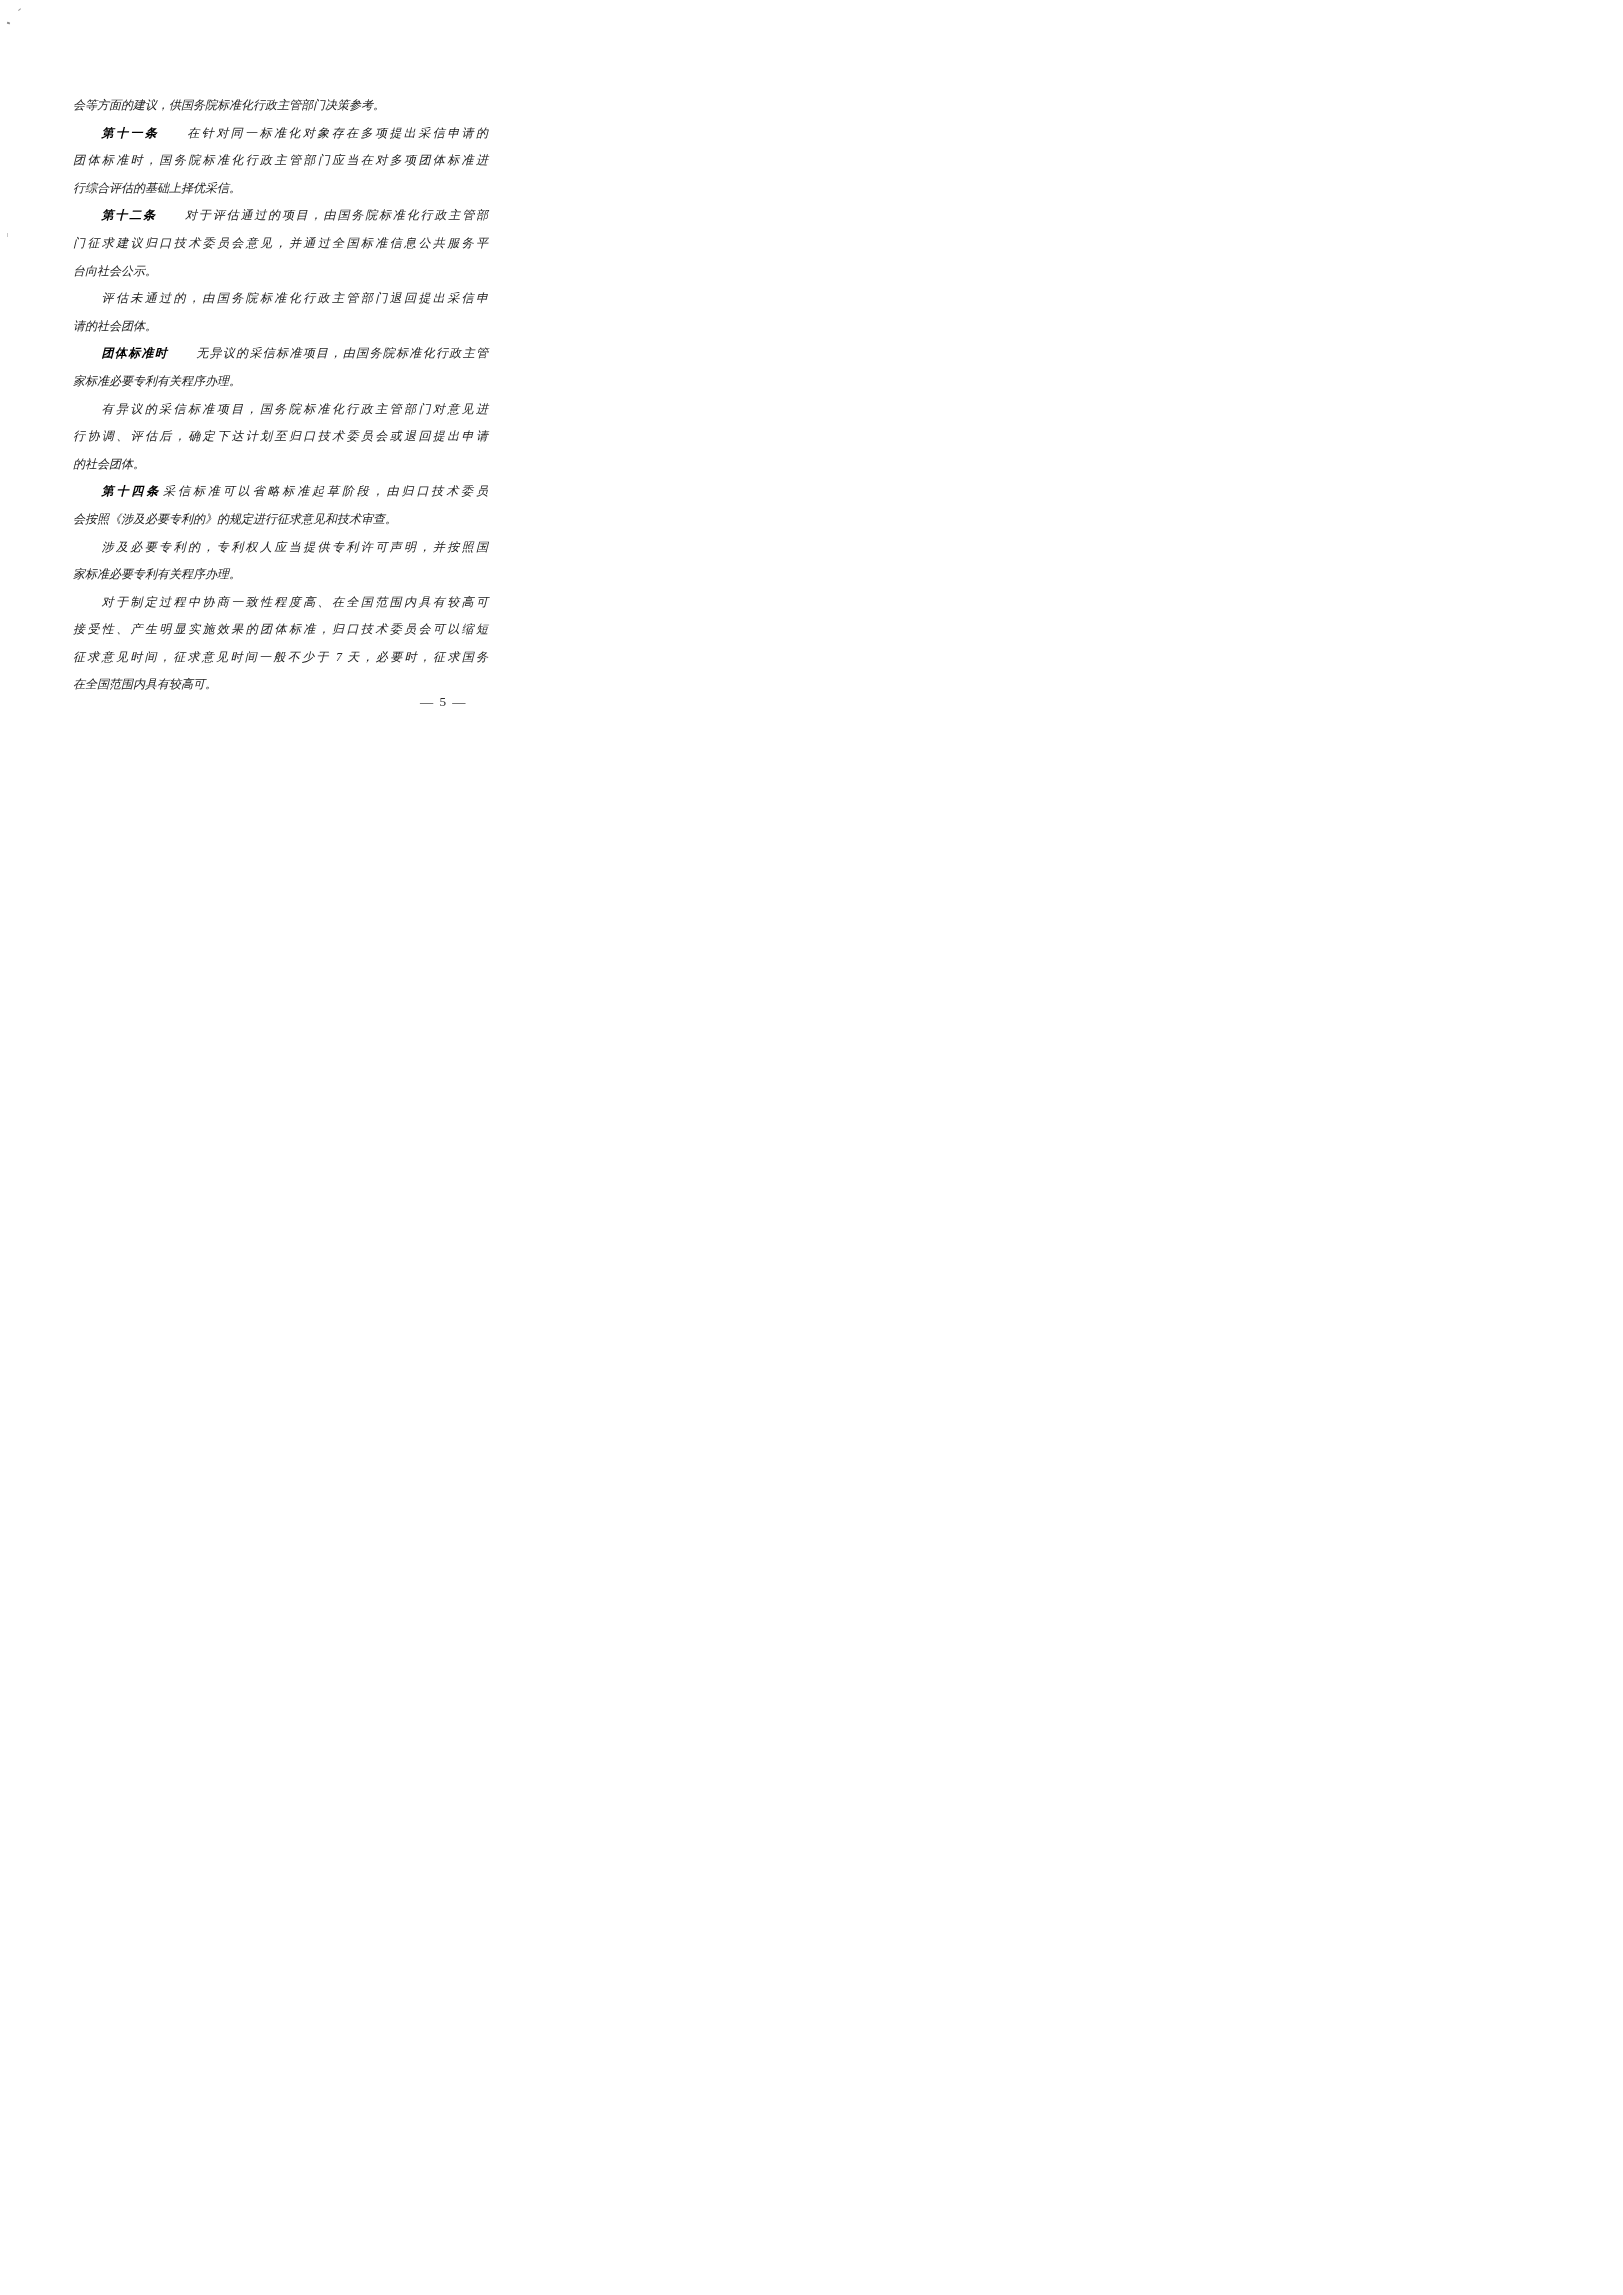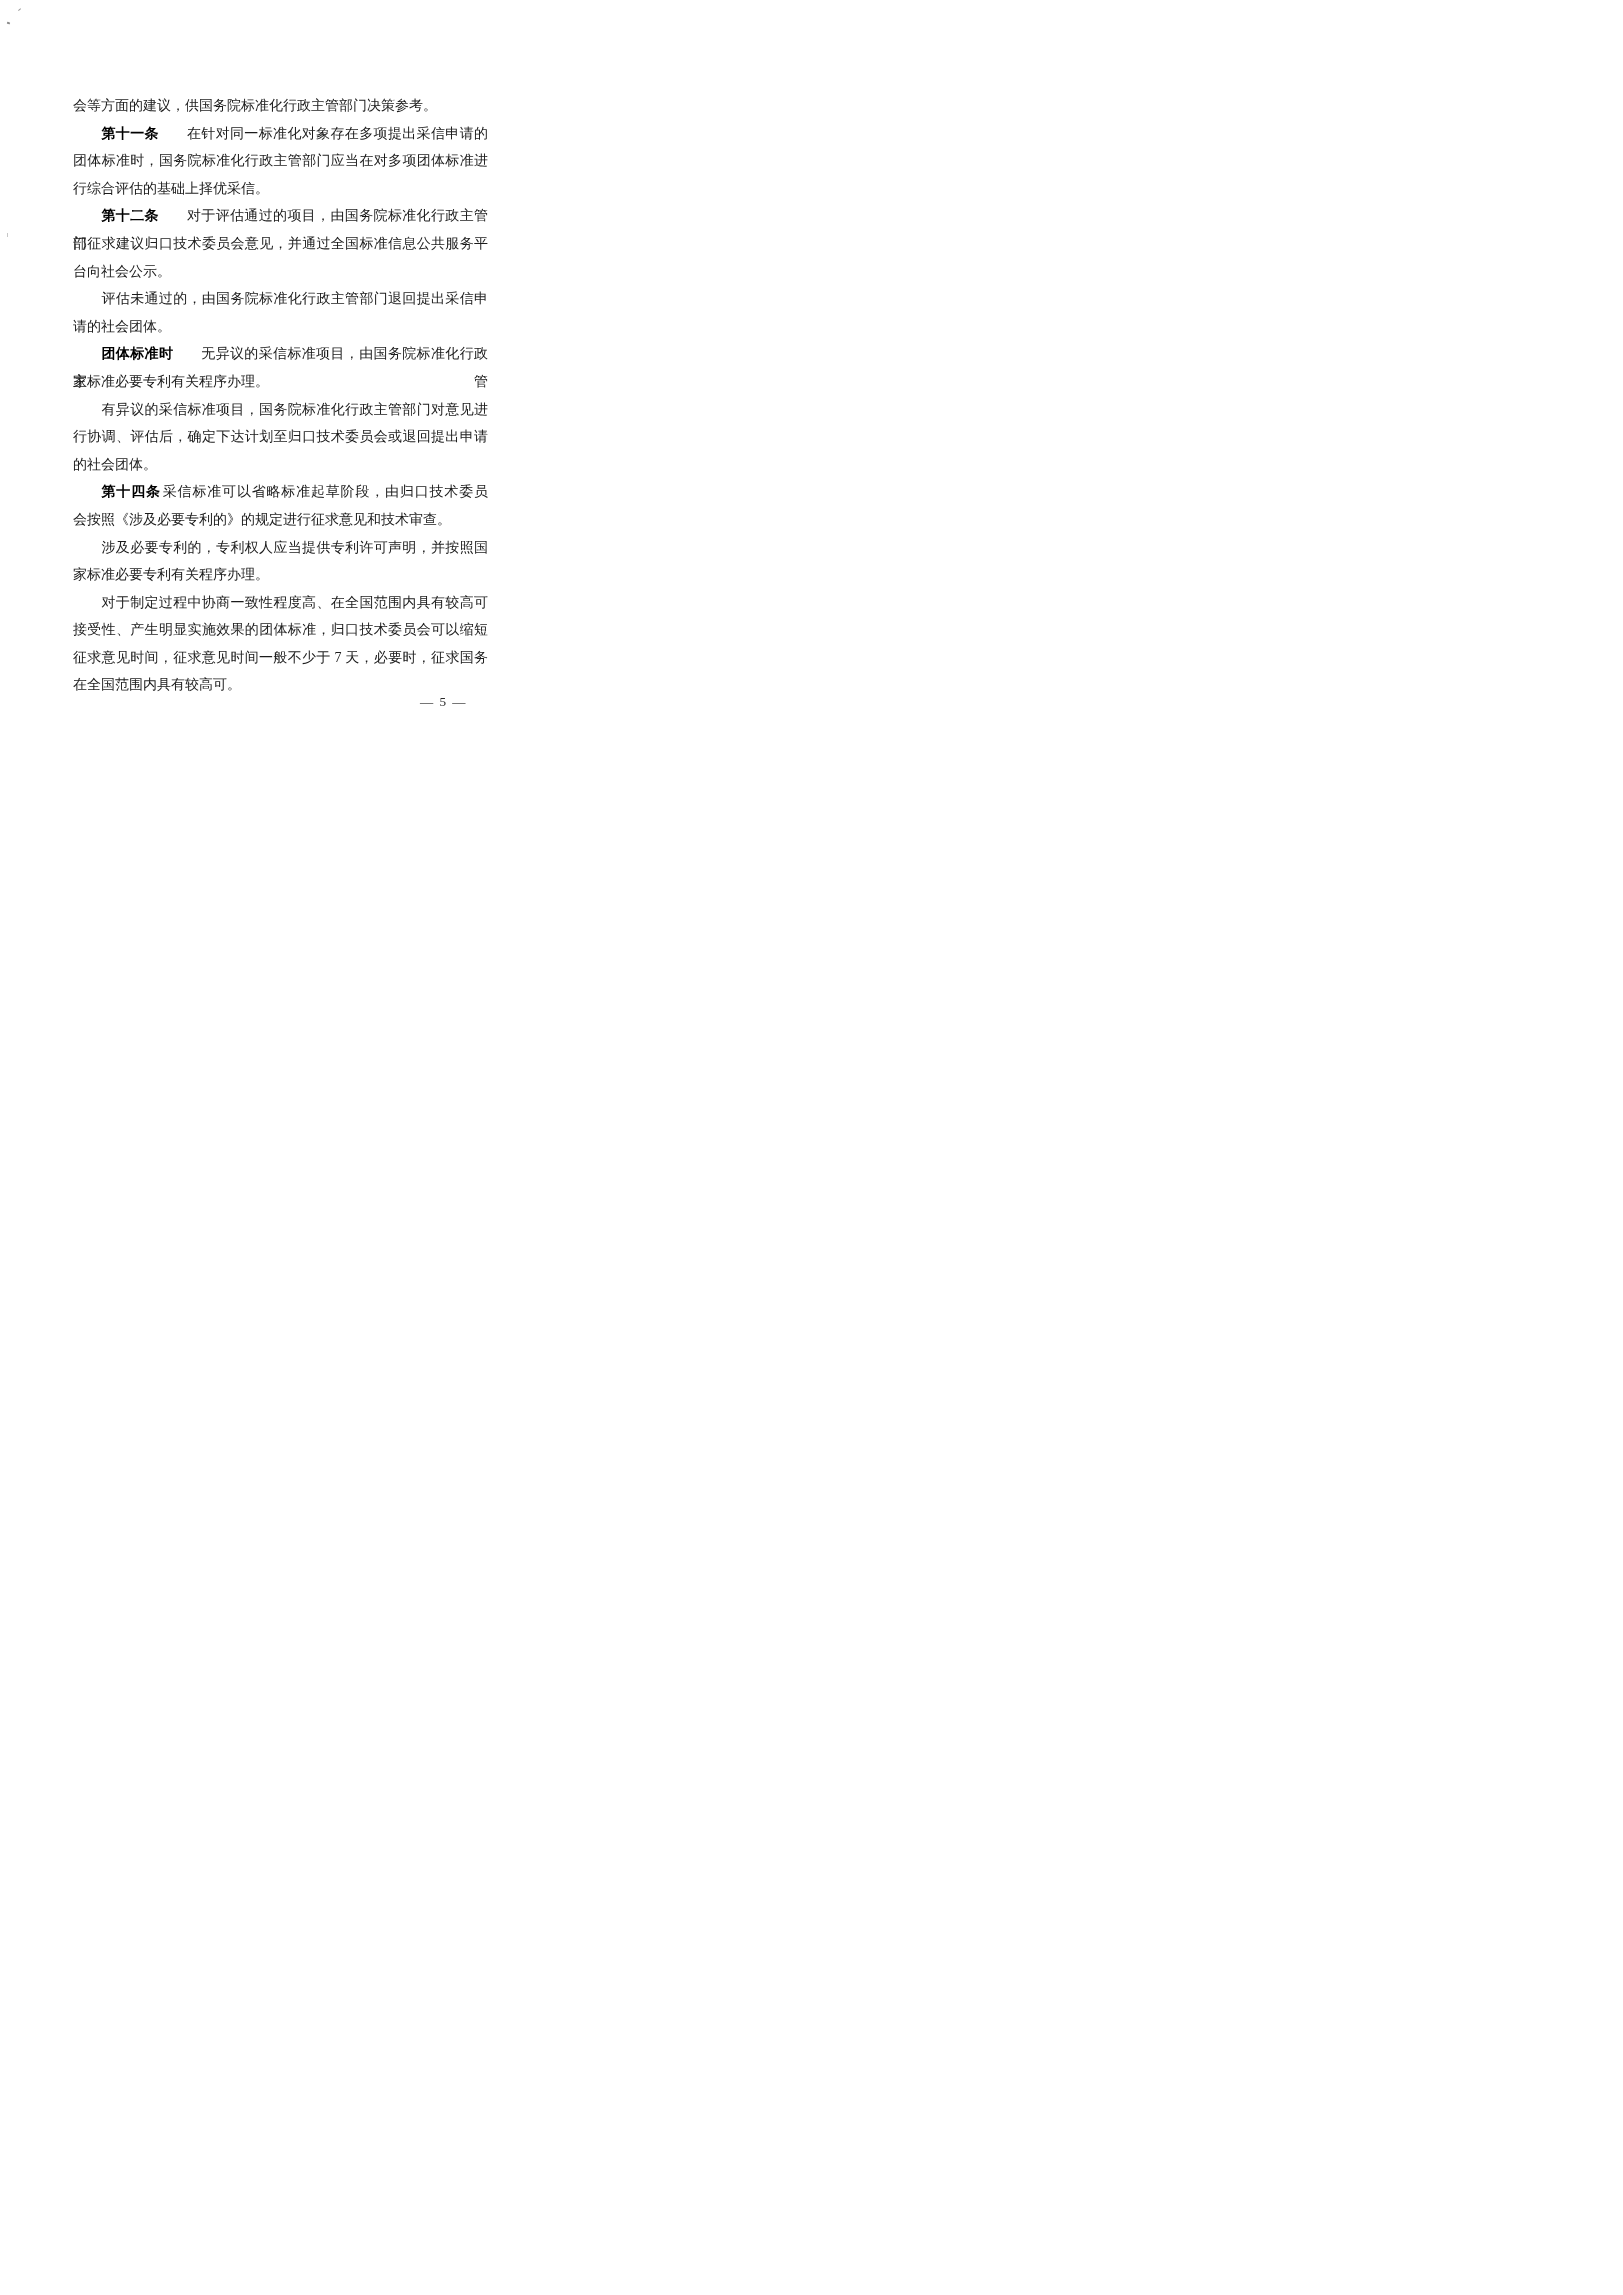--- a/index.html
+++ b/index.html
@@ -17,24 +17,25 @@
   }
   .content {
     position: absolute;
     left: 73px;
     top: 92px;
     width: 415px;
   }
   .line {
     height: 27.6px;
     line-height: 27.6px;
-    font-size: 14px;
+    font-size: 12px;
     color: #1b1b1b;
     white-space: nowrap;
     overflow: visible;
+    font-style: italic;
   }
   .line.fill {
     white-space: normal;
     text-align: justify;
     text-align-last: justify;
   }
   .line.indent {
     text-indent: 28.5px;
   }
   .article {

